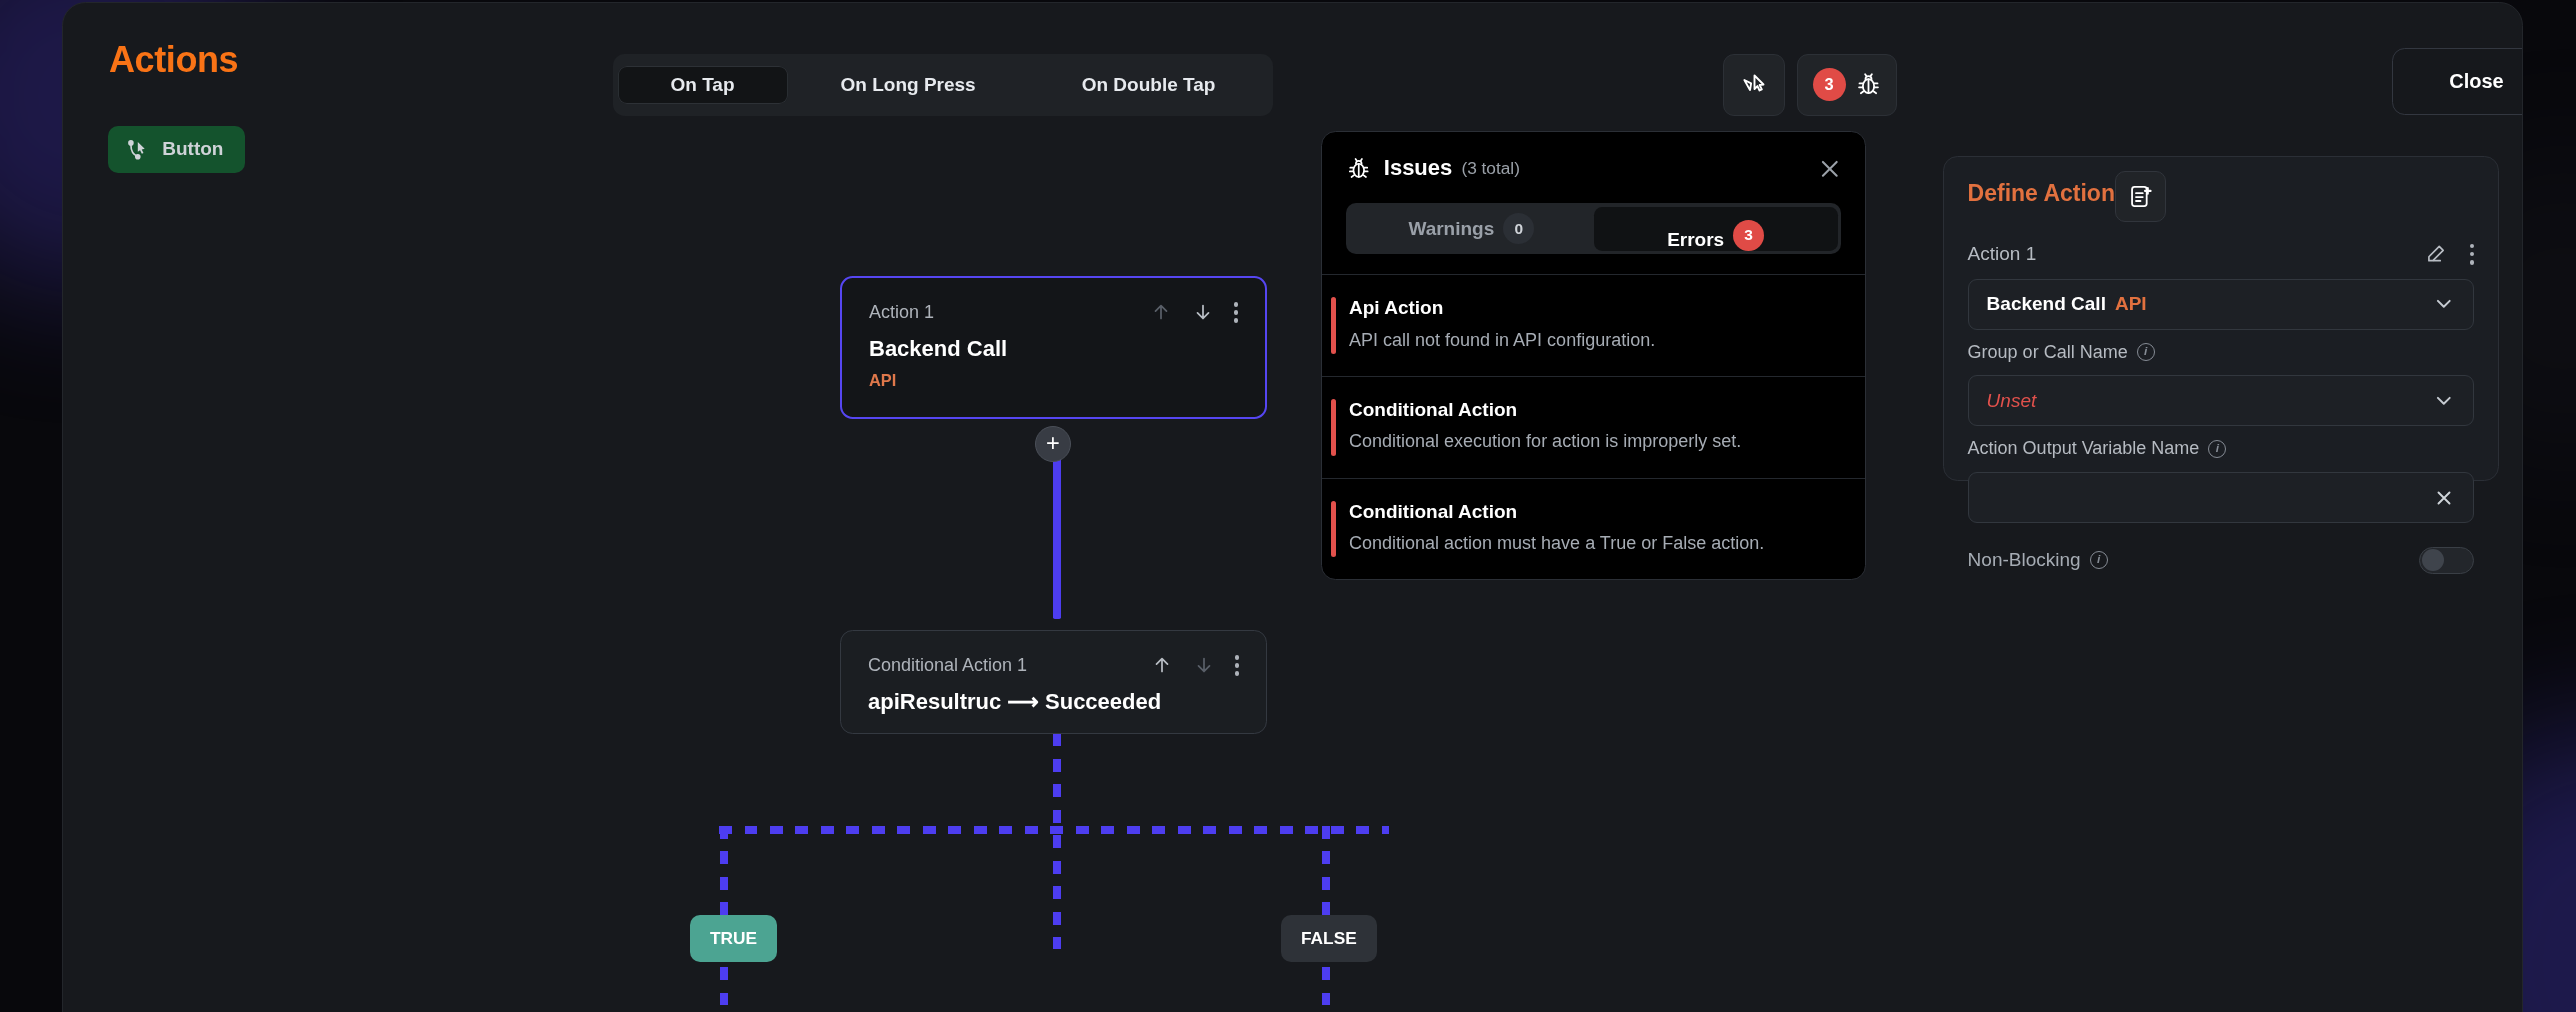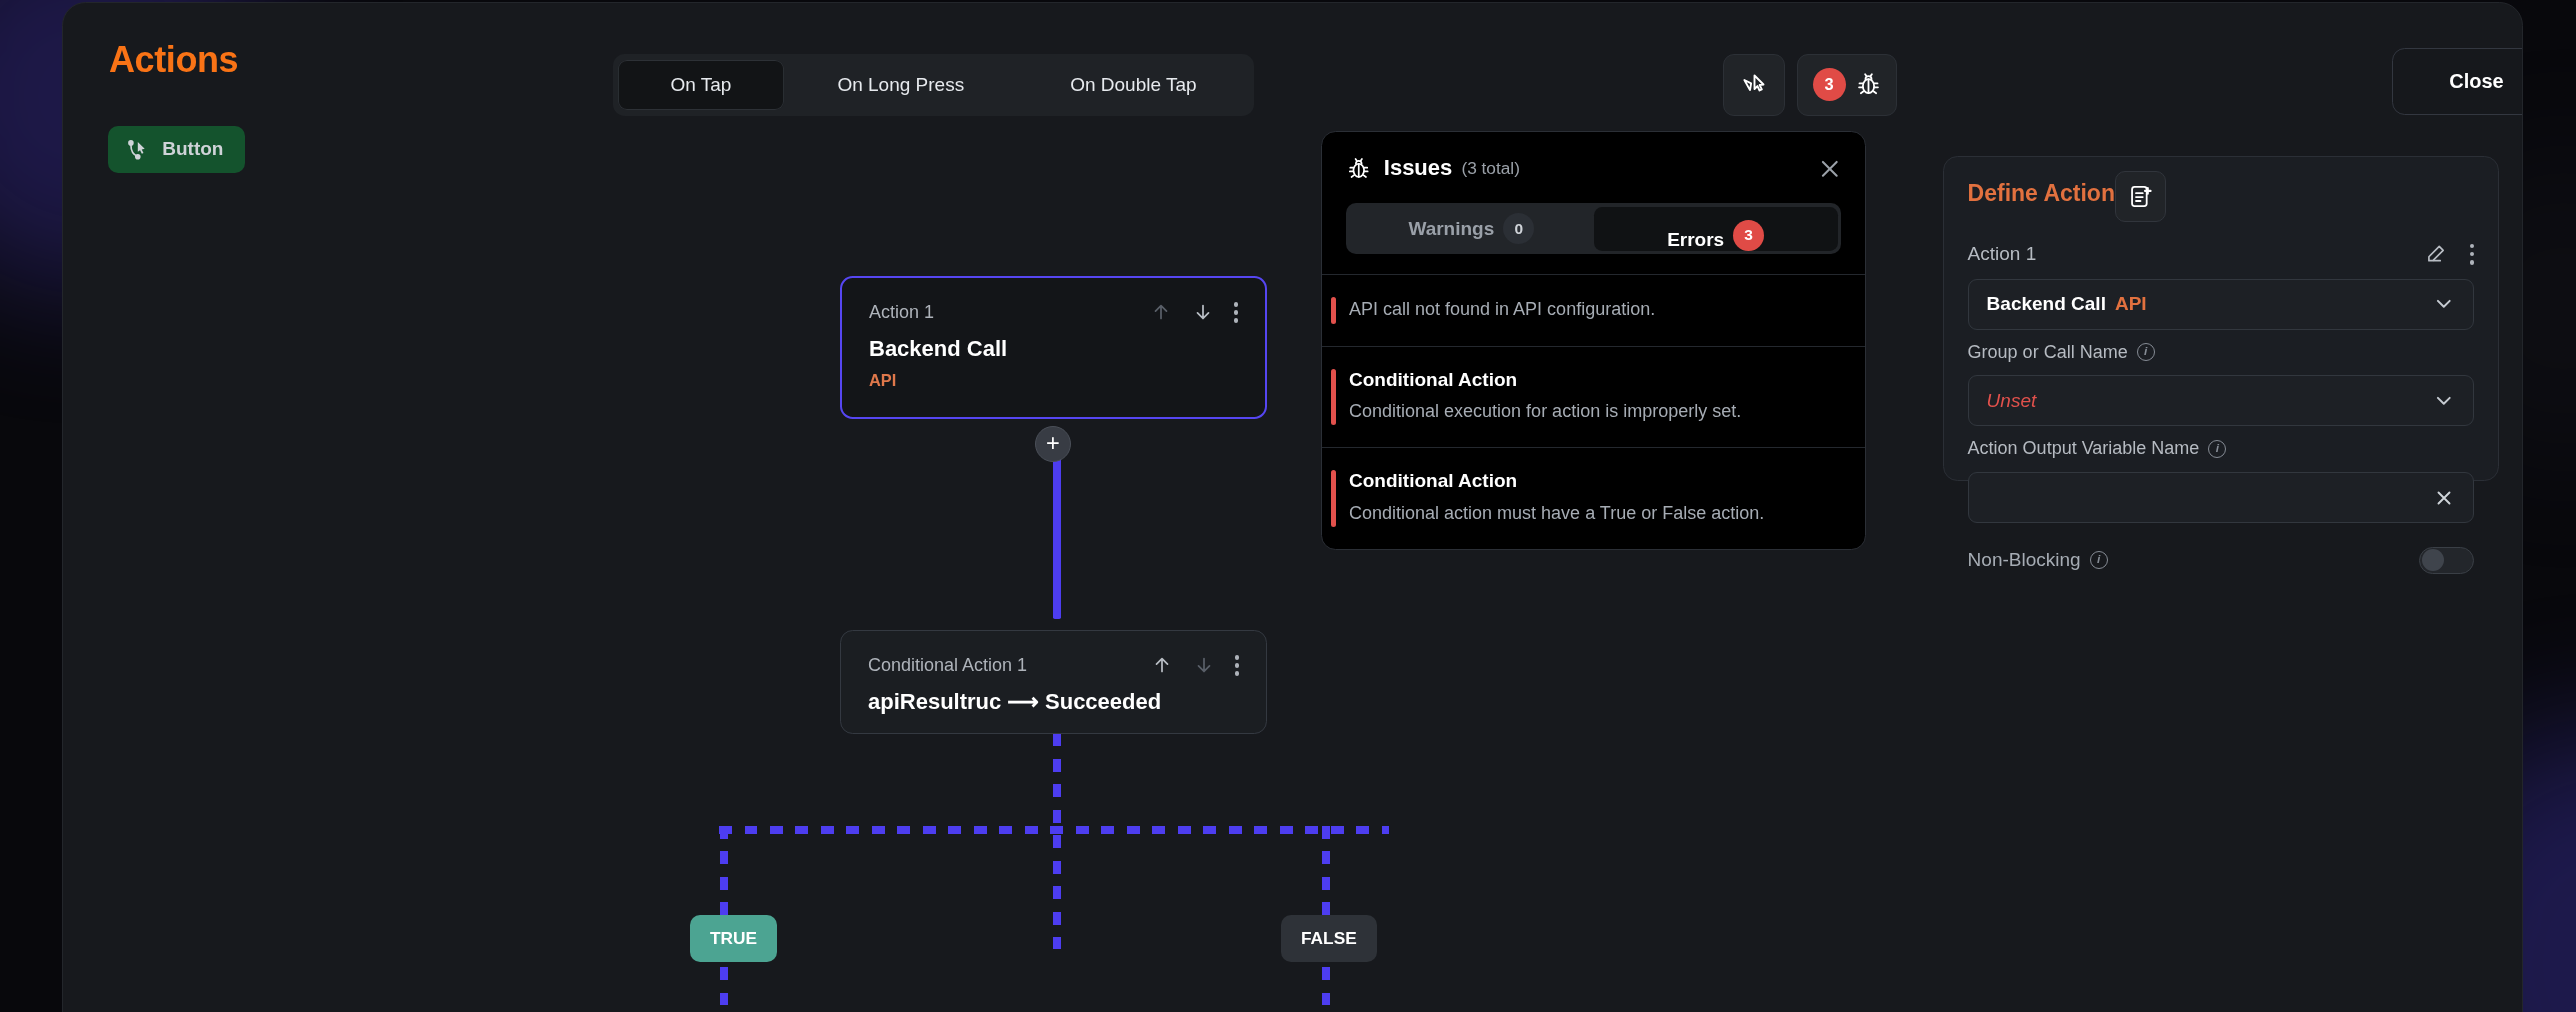--- a/index.html
+++ b/index.html
@@ -40,23 +40,23 @@
   }
   .element-chip .label { font-size: 19px; font-weight: 600; color: #cfd3d8; }
 
   
   .tabbar {
     position: absolute; left: 550px; top: 51px;
     height: 62px; display: flex; align-items: center;
     background: #1f2226; border-radius: 11.8px; padding: 4.5px;
   }
   .tab {
-    height: 50px; display: flex; align-items: center; justify-content: center;
+    height: 38px; display: flex; align-items: center; justify-content: center;
     padding: 0 53px; border-radius: 9px;
-    font-size: 19px; font-weight: 400; color: #e7eaee;
+    font-size: 19px; font-weight: 700; color: #e7eaee;
     background: transparent; white-space: nowrap;
   }
   .tab.active { background: #121416; box-shadow: inset 0 0 0 0.9px #2d3136; }
 
   
   .icon-btn {
     position: absolute; display: flex; align-items: center; justify-content: center;
     background: #212428; border: 0.9px solid #2c3036; border-radius: 11px;
   }
   #btn-pointer { left: 1660px; top: 51px; width: 62px; height: 62px; }
@@ -365,20 +365,21 @@
           <span class="pill-zero">0</span>
         </div>
         <div class="issues-tab active">
           <span>Errors</span>
           <span class="pill-red">3</span>
         </div>
       </div>
 
       <div class="issue-row">
         <span class="bar"></span>
+        <div class="issue-name">Api Action</div>
         <div class="issue-desc">API call not found in API configuration.</div>
       </div>
       <div class="issue-row">
         <span class="bar"></span>
         <div class="issue-name">Conditional Action</div>
         <div class="issue-desc">Conditional execution for action is improperly set.</div>
       </div>
       <div class="issue-row">
         <span class="bar"></span>
         <div class="issue-name">Conditional Action</div>

